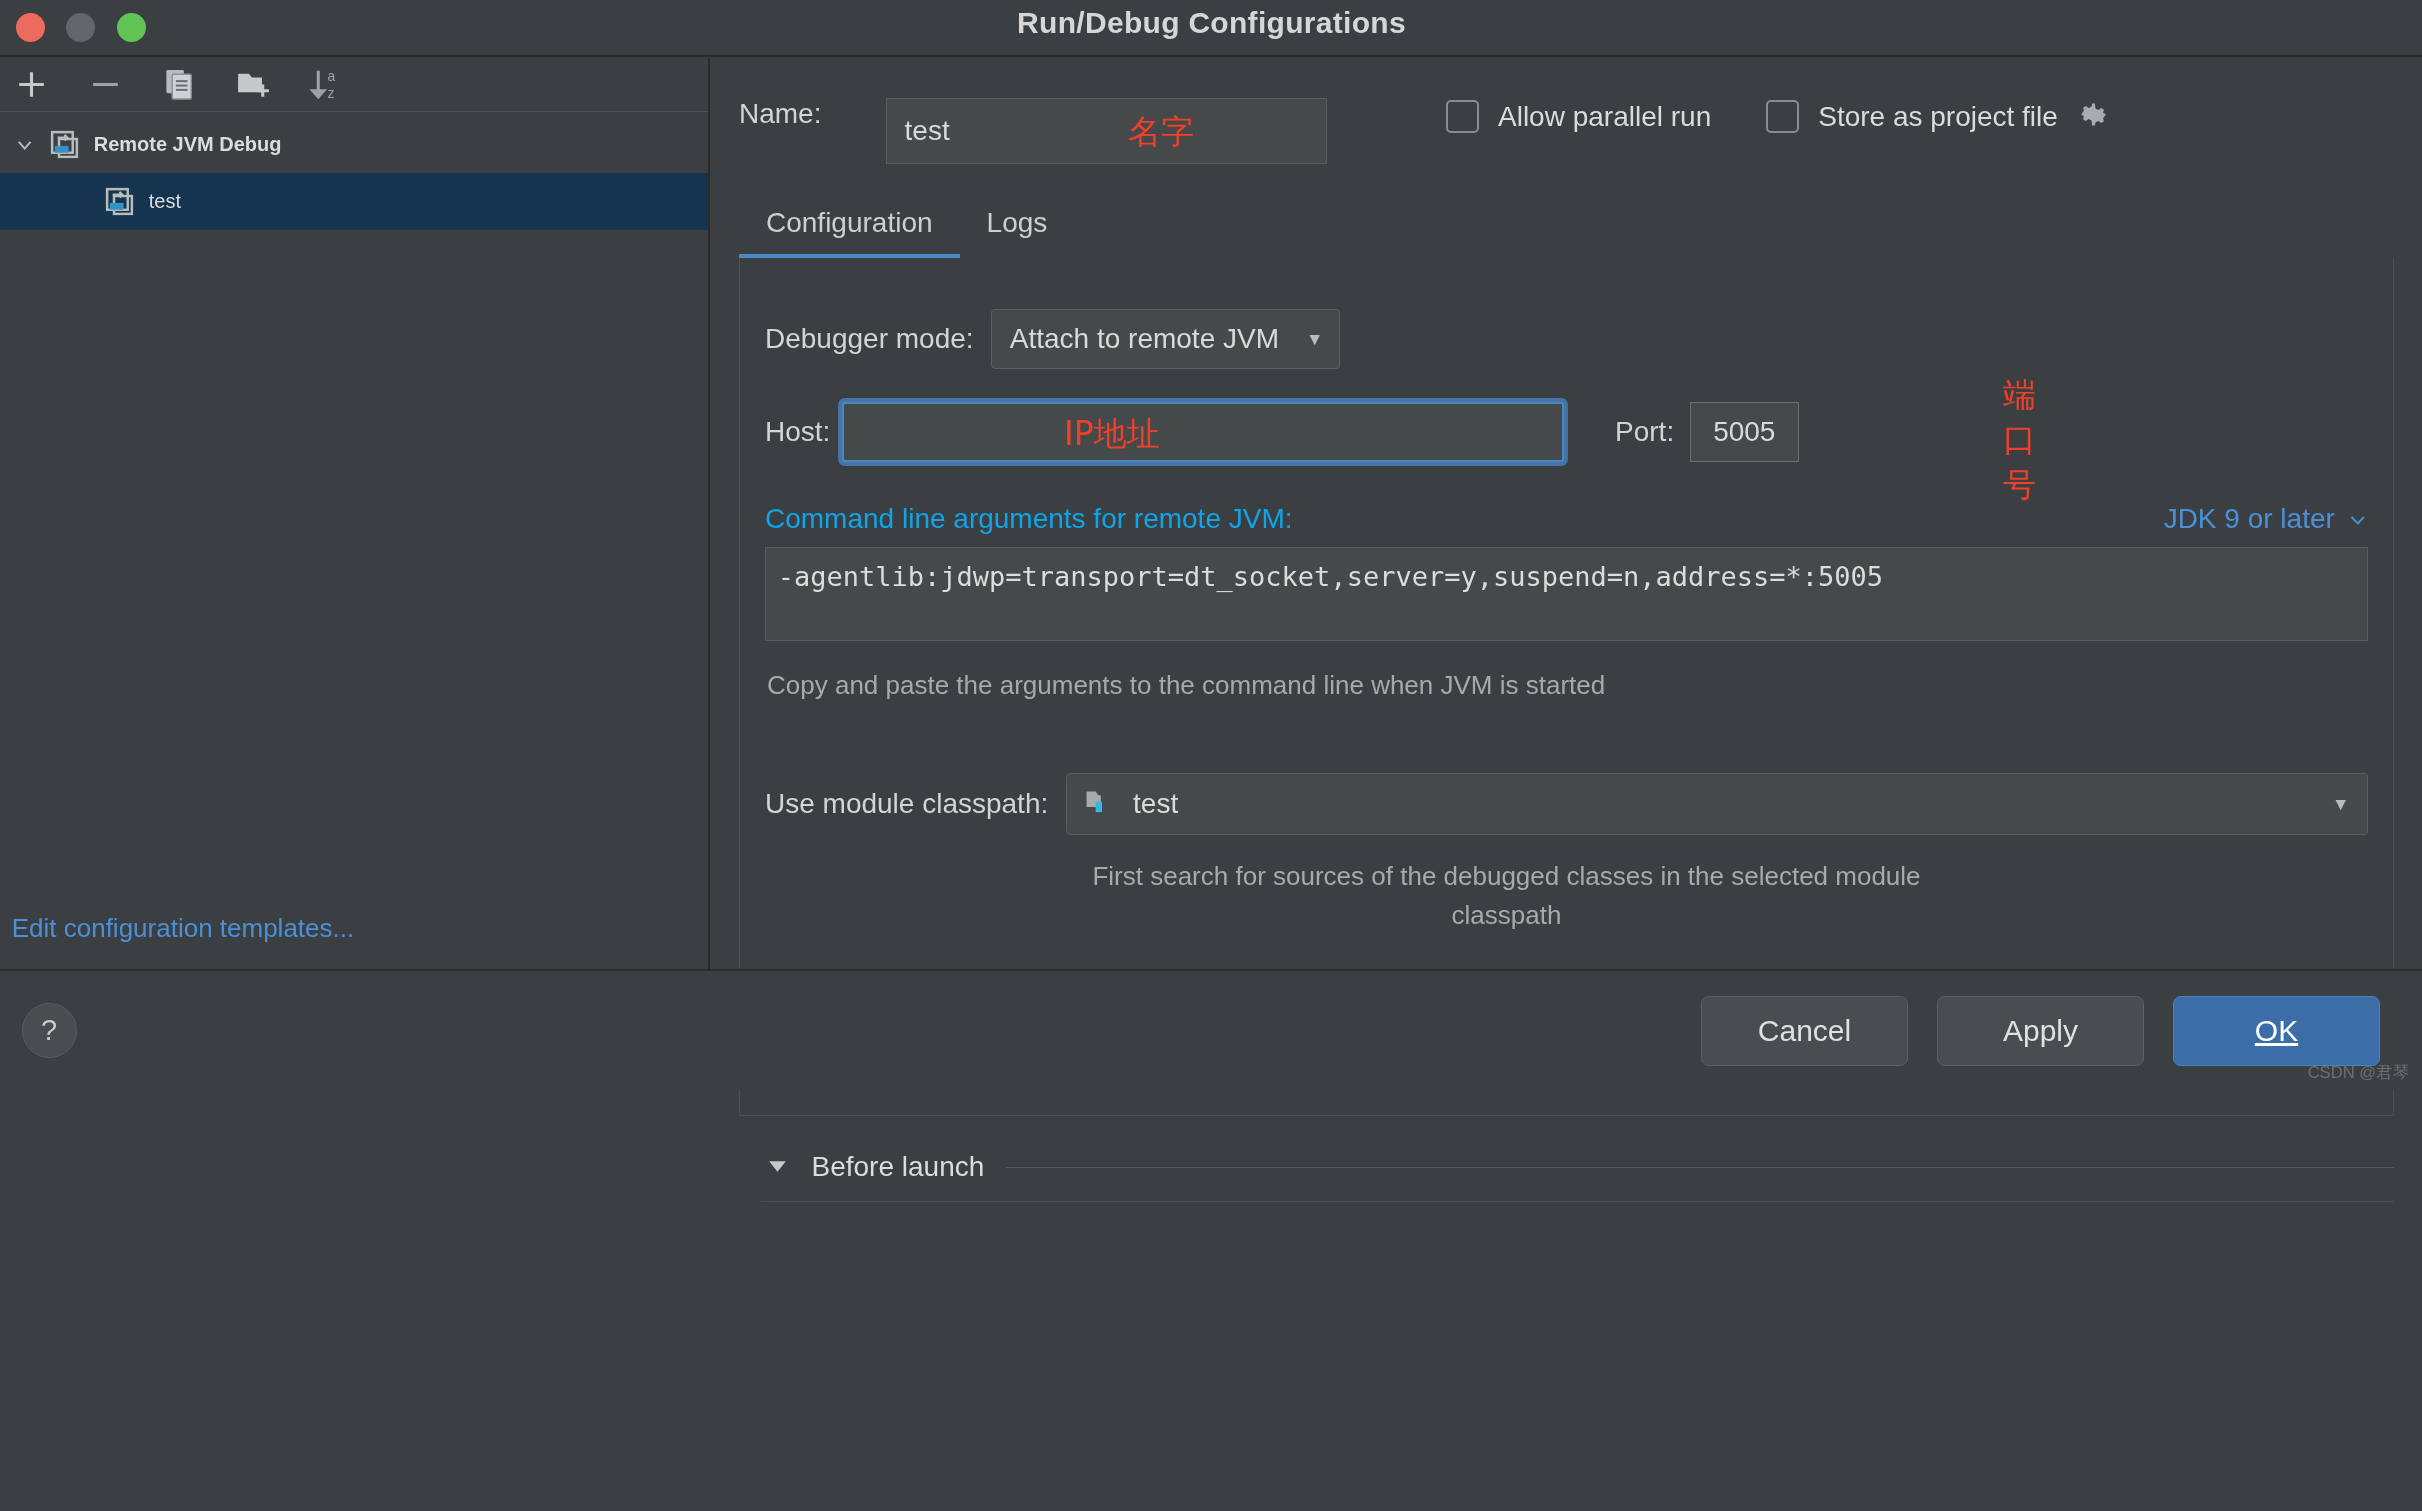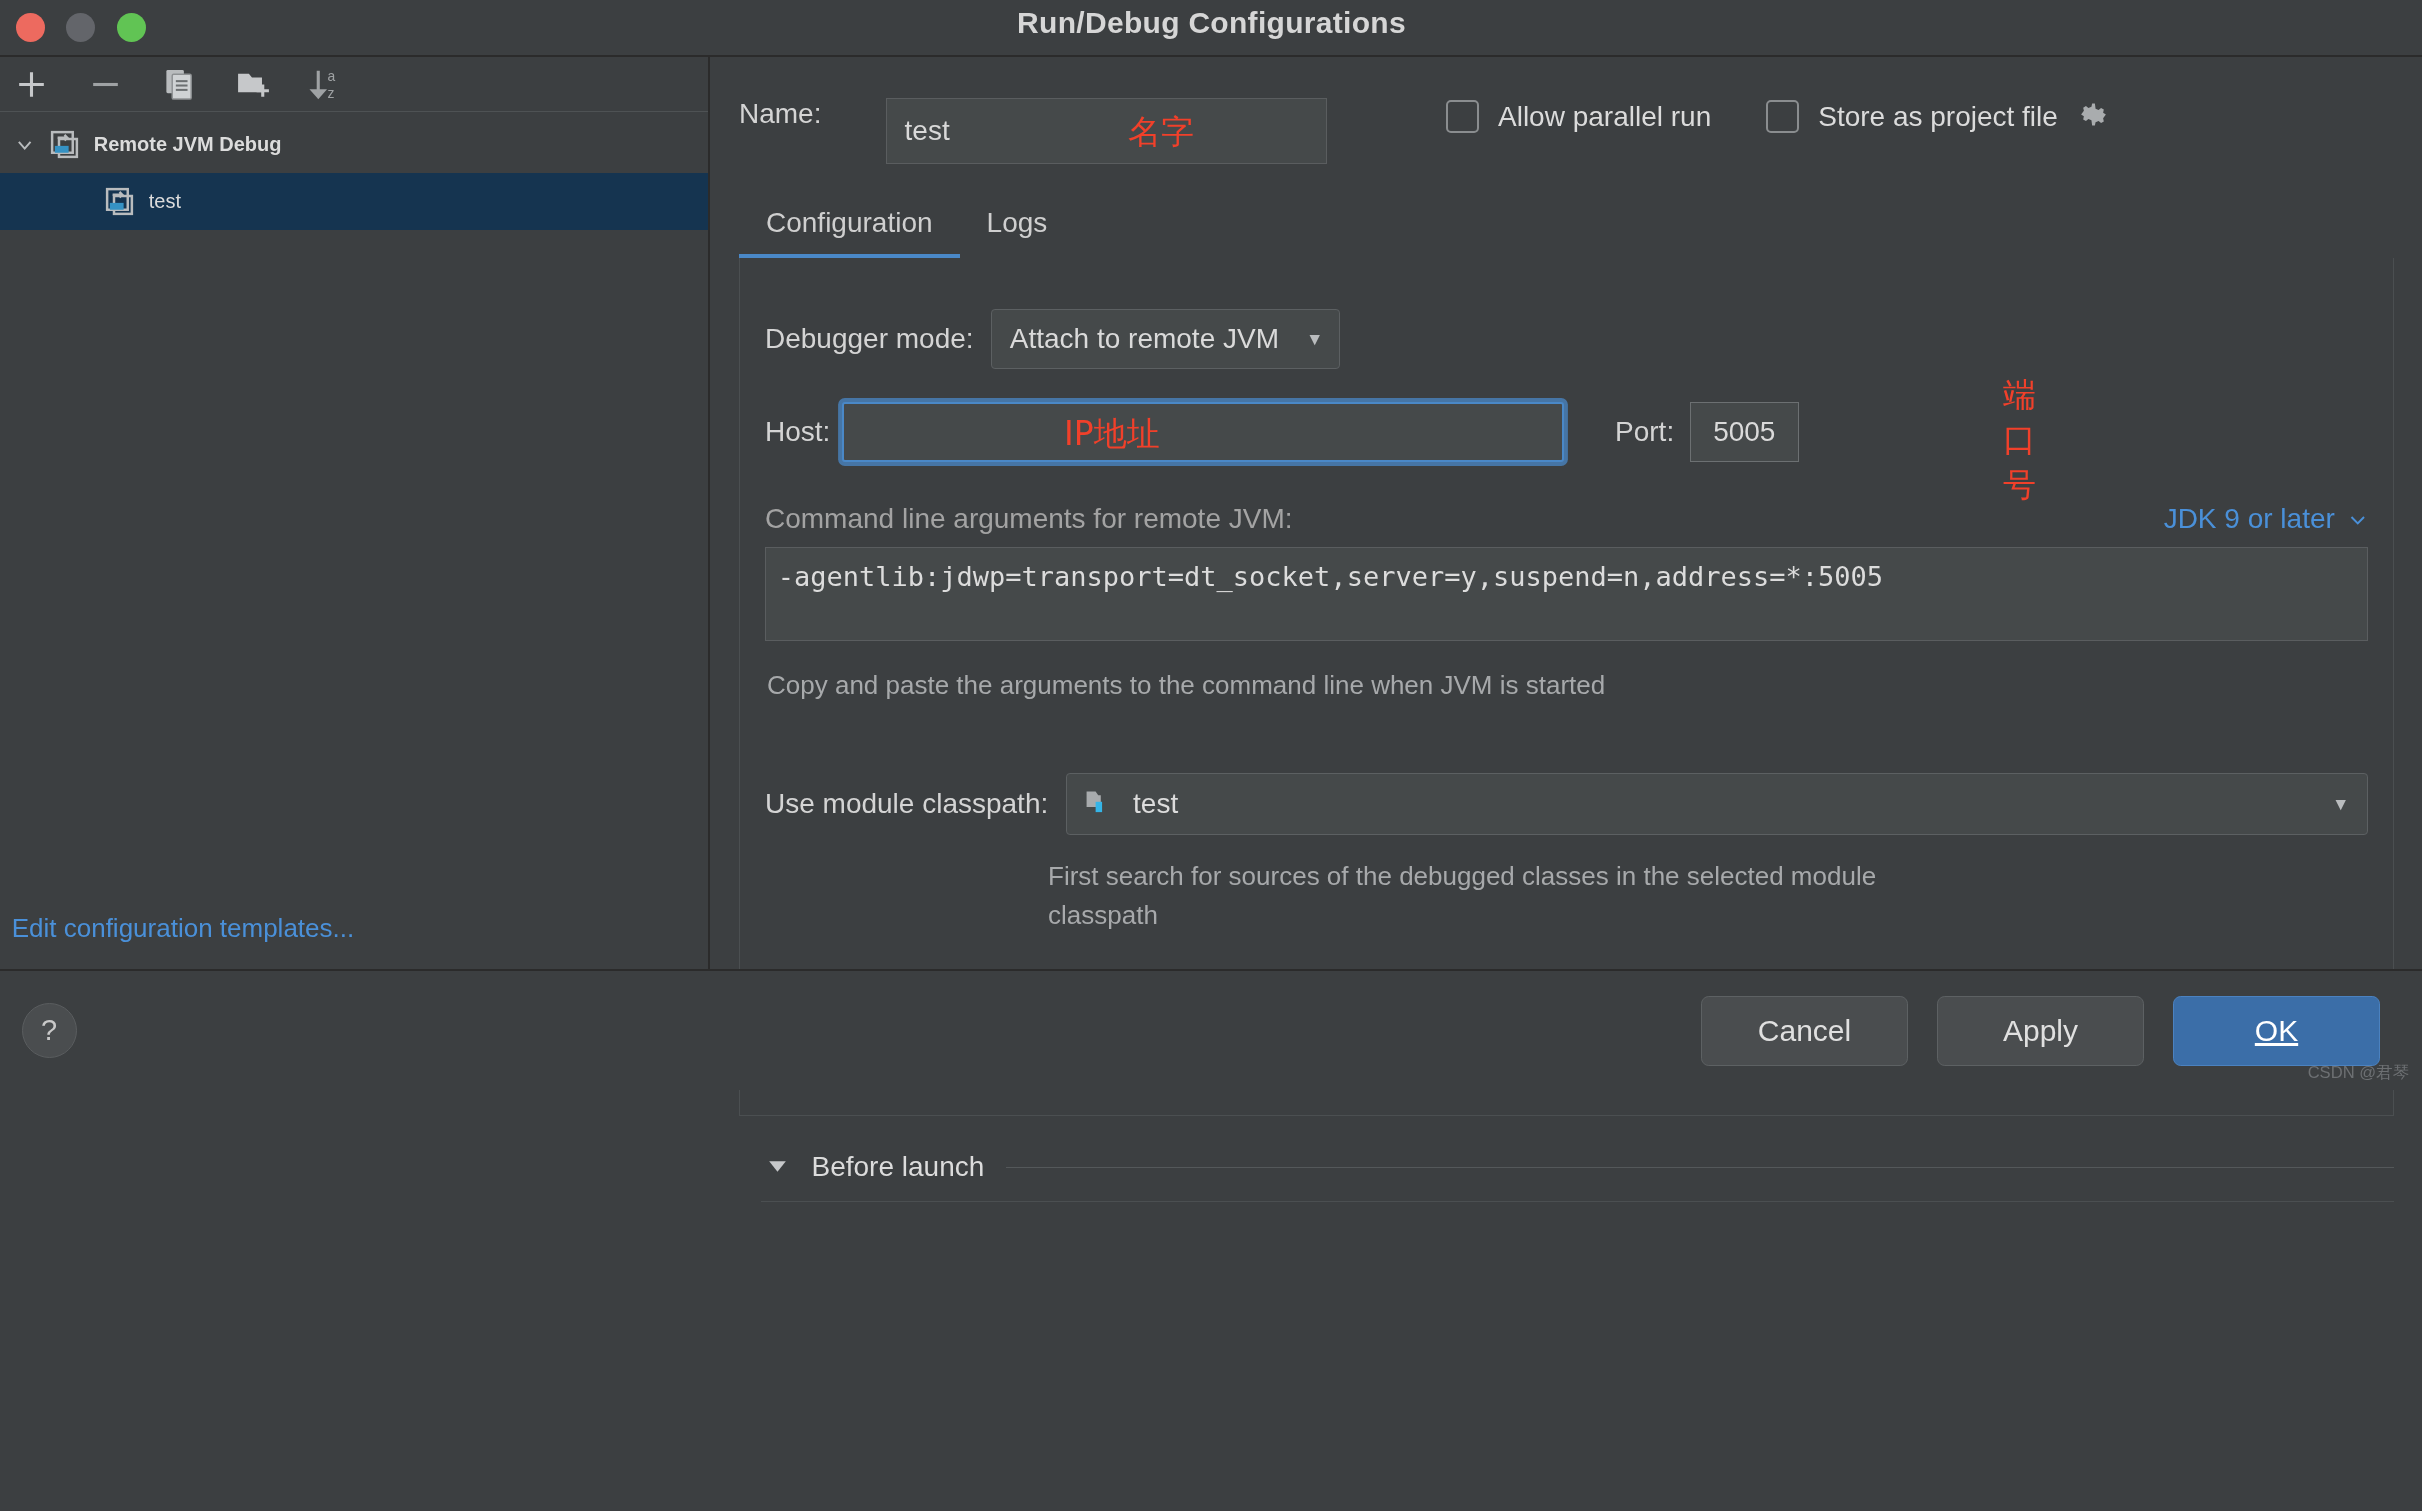--- a/index.html
+++ b/index.html
@@ -146,21 +146,21 @@
     background: #45494a; border: 1px solid #6c7072;
     color: #dadada; font-size: 28px;
     display: flex; align-items: center; justify-content: center;
   }
   .anno-port { left: 1161px; top: -29px; }
 
   .args-head {
     display: flex; align-items: baseline; justify-content: space-between;
     padding: 0 25px 0 25px; margin-top: 41px;
   }
-  .args-label { color: #a3a3a3; font-size: 28px; }
+  .args-label { color: #0ea5e9; font-size: 28px; }
   .jdk-link { color: #4a90d9; font-size: 28px; display: flex; align-items: center; gap: 11.7px; }
   .args-box {
     margin: 11.7px 25px 0 25px;
     background: #45494a; border: 1px solid #5a5d5f;
     min-height: 94px; padding: 7.8px 11.7px 11.7px 11.7px;
     color: #dcdcdc;
     font-family: "DejaVu Sans Mono", "Liberation Mono", monospace;
     font-size: 27px; line-height: 41px;
     word-break: break-all;
   }
@@ -171,21 +171,21 @@
     flex: 1 1 auto; margin-left: 17.6px; margin-right: 25px;
     height: 62px; background: #45494a;
     border: 1px solid #5c6062; border-radius: 3.9px;
     display: flex; align-items: center; gap: 17.6px;
     padding: 0 17.6px;
     color: #dcdcdc; font-size: 28px;
   }
   .mod-select .caret { margin-left: auto; }
   .mod-hint {
     color: #a7a9ab; font-size: 26px; line-height: 39px;
-    margin: 21.5px 0 0 308px; max-width: 917px;
+    margin: 21.5px 0 0 308px; max-width: 917px; text-align: center;
   }
 
   .before-launch {
     display: flex; align-items: center; gap: 21.5px;
     margin: 35px 29px 0 55px;
   }
   .bl-label { color: #dcdcdc; font-size: 28px; white-space: nowrap; }
   .bl-rule { flex: 1 1 auto; height: 1px; background: #54585a; }
   .bl-box {
     margin: 17.6px 29px 0 51px; height: 29px;

